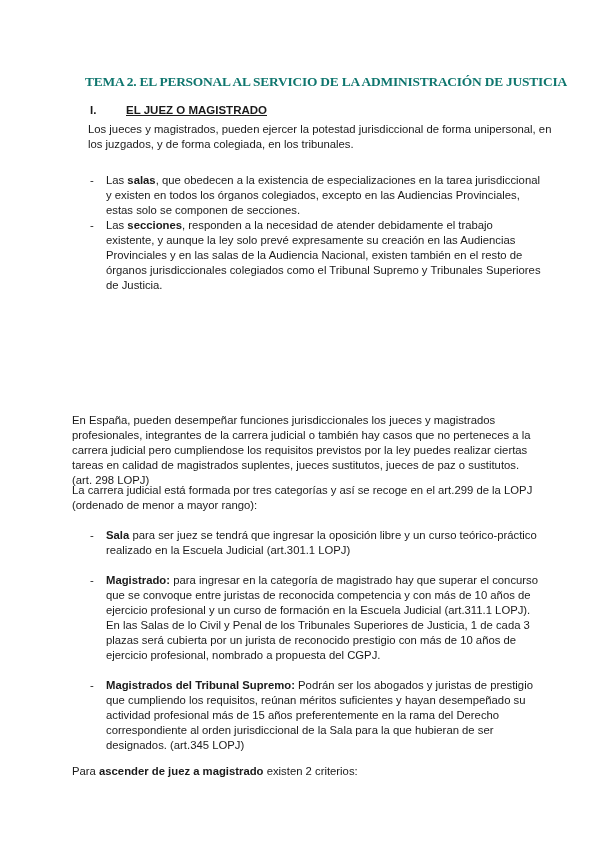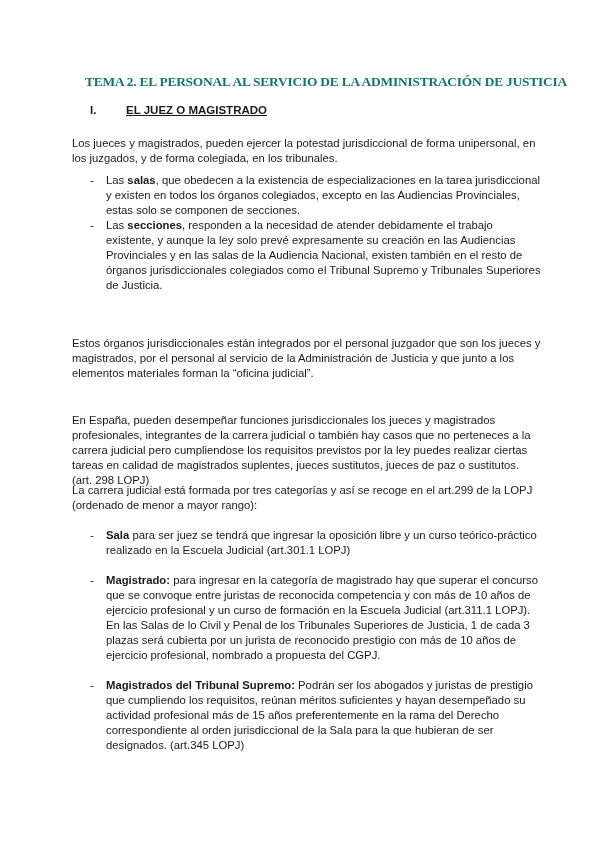--- a/index.html
+++ b/index.html
@@ -30,38 +30,35 @@
 <body>
 
 <div class="page">
 
   <div class="title">TEMA 2. EL PERSONAL AL SERVICIO DE LA ADMINISTRACIÓN DE JUSTICIA</div>
 
   <div class="section-heading">
     <span class="num">I.</span><span>EL JUEZ O MAGISTRADO</span>
   </div>
 
-  <div class="block" style="top:136px;">
+  <div class="block" style="top:122px;margin-left:16px;">
     <p class="para">Los jueces y magistrados, pueden ejercer la potestad jurisdiccional de forma unipersonal, en los juzgados, y de forma colegiada, en los tribunales.</p>
   </div>
 
   <div class="block" style="top:173px;">
     <ul class="list">
       <li>
         <span class="dash">-</span><span>Las </span><b>salas</b><span>, que obedecen a la existencia de especializaciones en la tarea jurisdiccional y existen en todos los órganos colegiados, excepto en las Audiencias Provinciales, estas solo se componen de secciones.</span>
       </li>
       <li>
         <span class="dash">-</span><span>Las </span><b>secciones</b><span>, responden a la necesidad de atender debidamente el trabajo existente, y aunque la ley solo prevé expresamente su creación en las Audiencias Provinciales y en las salas de la Audiencia Nacional, existen también en el resto de órganos jurisdiccionales colegiados como el Tribunal Supremo y Tribunales Superiores de Justicia.</span>
       </li>
     </ul>
   </div>
 
-  <div class="block" style="top:336px;">
-    <p class="para">Estos órganos jurisdiccionales están integrados por el personal juzgador que son los jueces y magistrados, por el personal al servicio de la Administración de Justicia y que junto a los elementos materiales forman la “oficina judicial”.</p>
-  </div>
 
   <div class="block" style="top:413px;">
     <p class="para">En España, pueden desempeñar funciones jurisdiccionales los jueces y magistrados profesionales, integrantes de la carrera judicial o también hay casos que no perteneces a la carrera judicial pero cumpliendose los requisitos previstos por la ley puedes realizar ciertas tareas en calidad de magistrados suplentes, jueces sustitutos, jueces de paz o sustitutos. (art. 298 LOPJ)</p>
   </div>
 
   <div class="block" style="top:483px;">
     <p class="para">La carrera judicial está formada por tres categorías y así se recoge en el art.299 de la LOPJ (ordenado de menor a mayor rango):</p>
   </div>
 
   <div class="block" style="top:528px;">
@@ -71,14 +68,17 @@
       </li>
       <li style="margin-bottom:15px;">
         <span class="dash">-</span><b>Magistrado:</b><span> para ingresar en la categoría de magistrado hay que superar el concurso que se convoque entre juristas de reconocida competencia y con más de 10 años de ejercicio profesional y un curso de formación en la Escuela Judicial (art.311.1 LOPJ). En las Salas de lo Civil y  Penal de los Tribunales Superiores de Justicia, 1 de cada 3 plazas será cubierta por un jurista de reconocido prestigio con más de 10 años de ejercicio profesional, nombrado a propuesta del CGPJ.</span>
       </li>
       <li>
         <span class="dash">-</span><b>Magistrados del Tribunal Supremo:</b><span> Podrán ser los abogados y juristas de prestigio que cumpliendo los requisitos, reúnan méritos suficientes y hayan desempeñado su actividad profesional más de 15 años preferentemente en la rama del Derecho correspondiente al orden jurisdiccional de la Sala para la que hubieran de ser designados. (art.345 LOPJ)</span>
       </li>
     </ul>
   </div>
 
+  <div class="block" style="top:764px;">
+    <p class="para"><span>Para </span><b>ascender de juez a magistrado</b><span> existen 2 criterios:</span></p>
+  </div>
 
 </div>
 
 </body></html>

